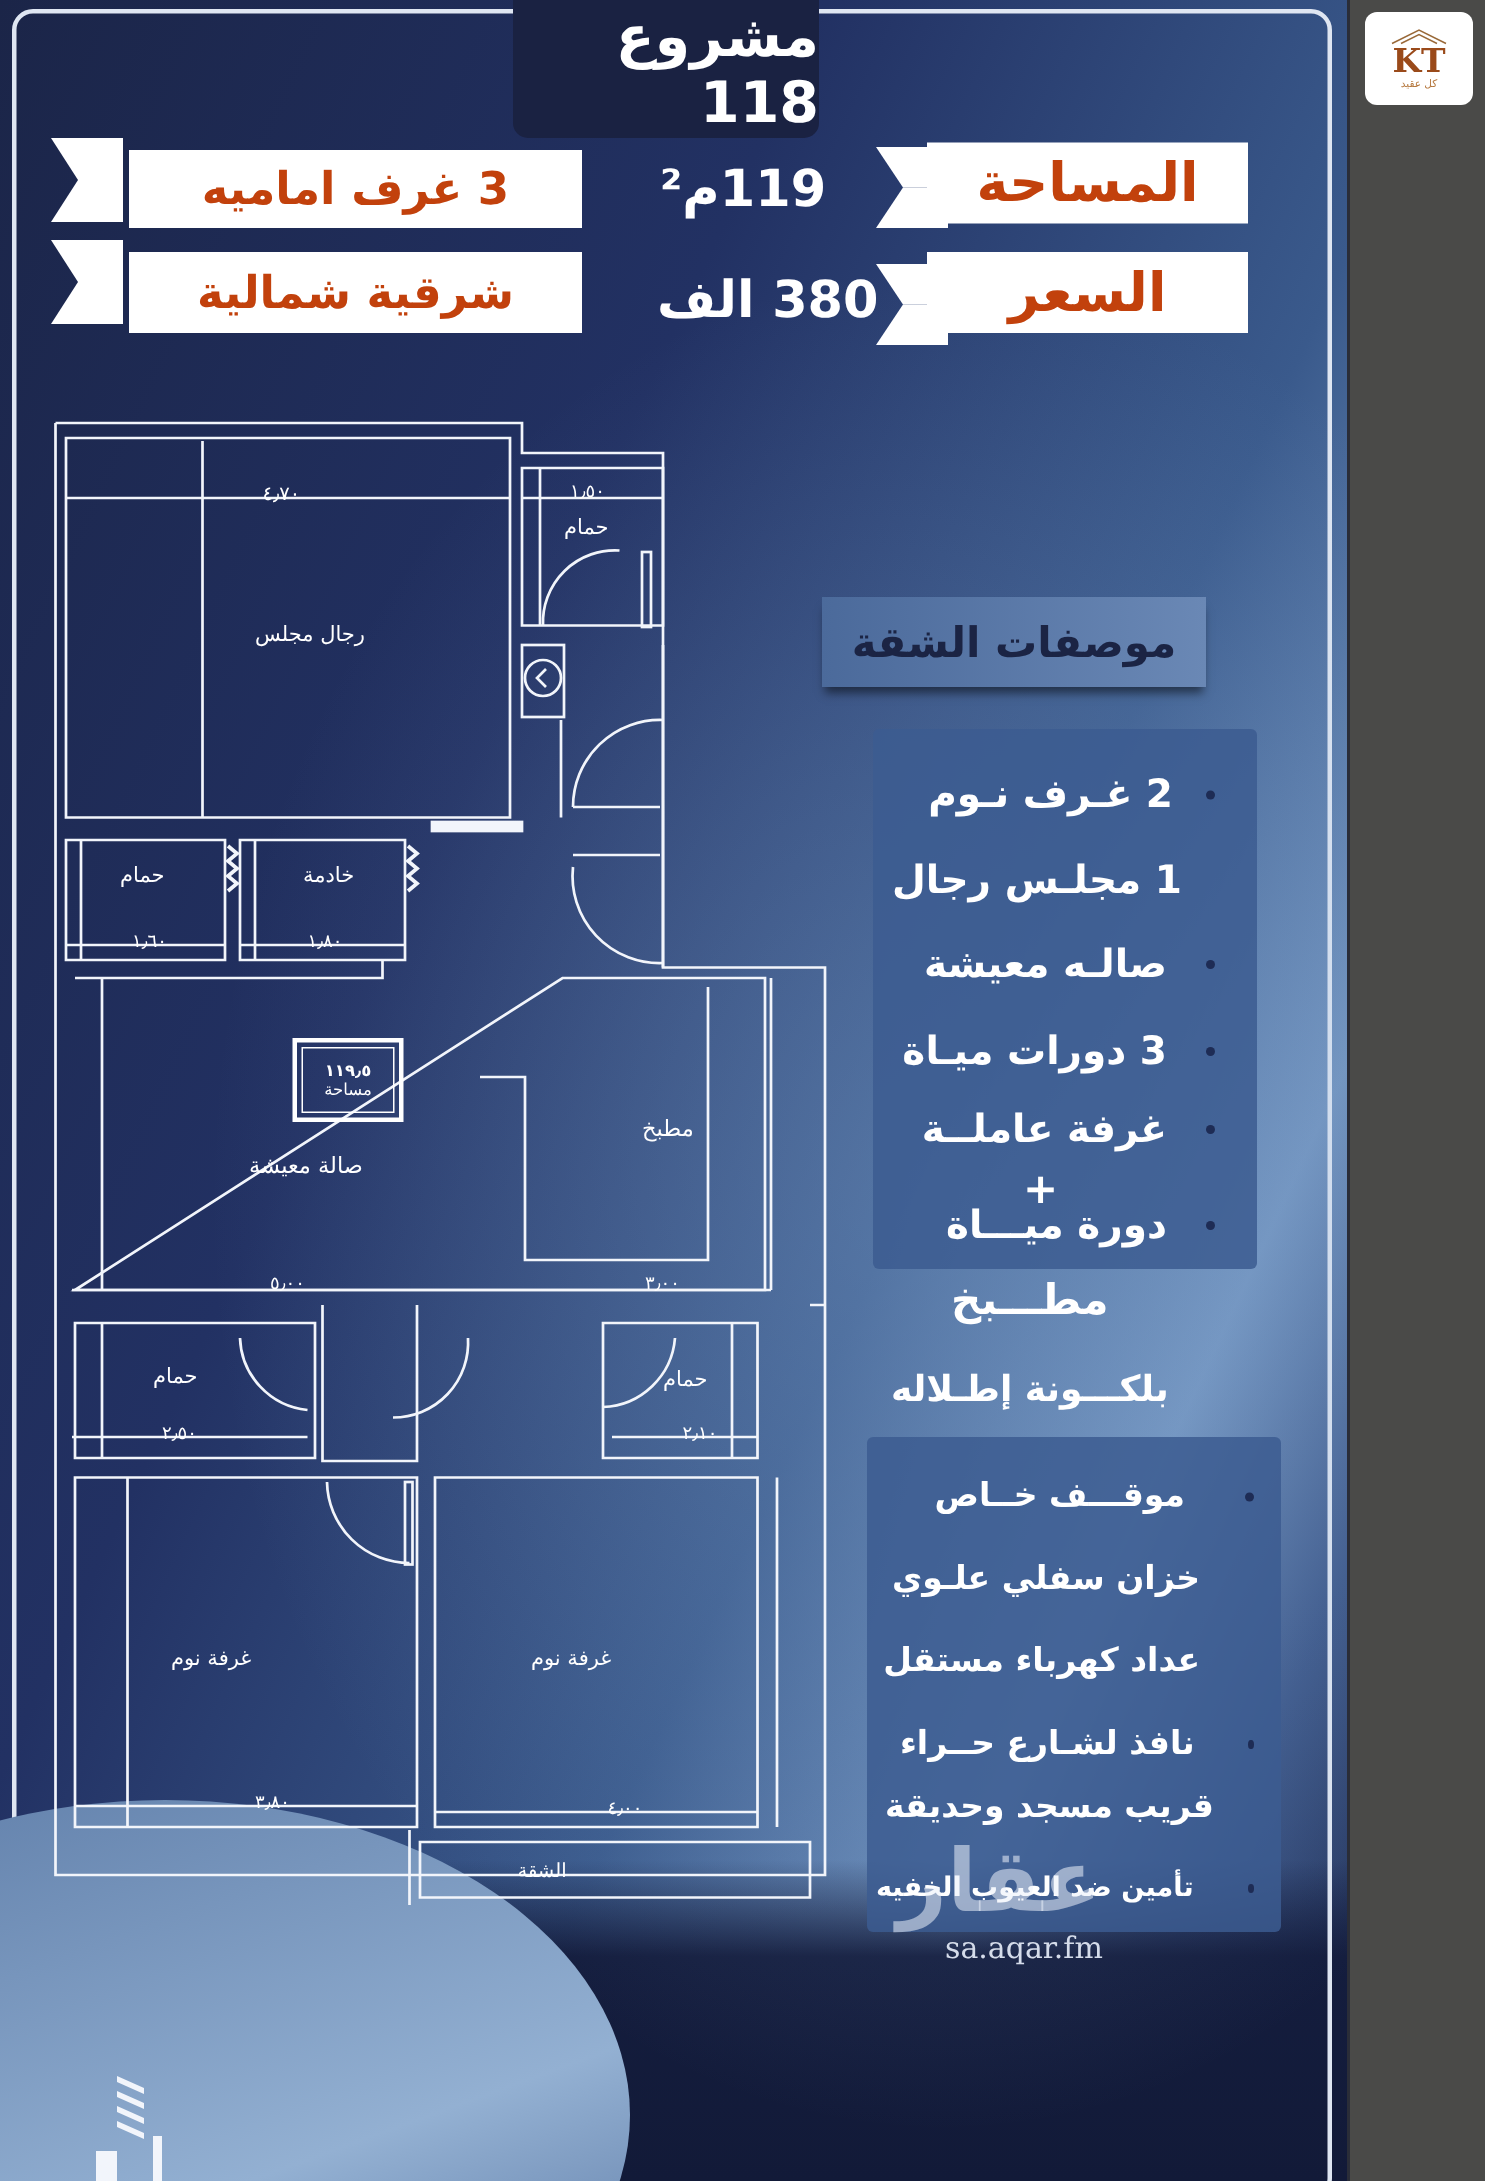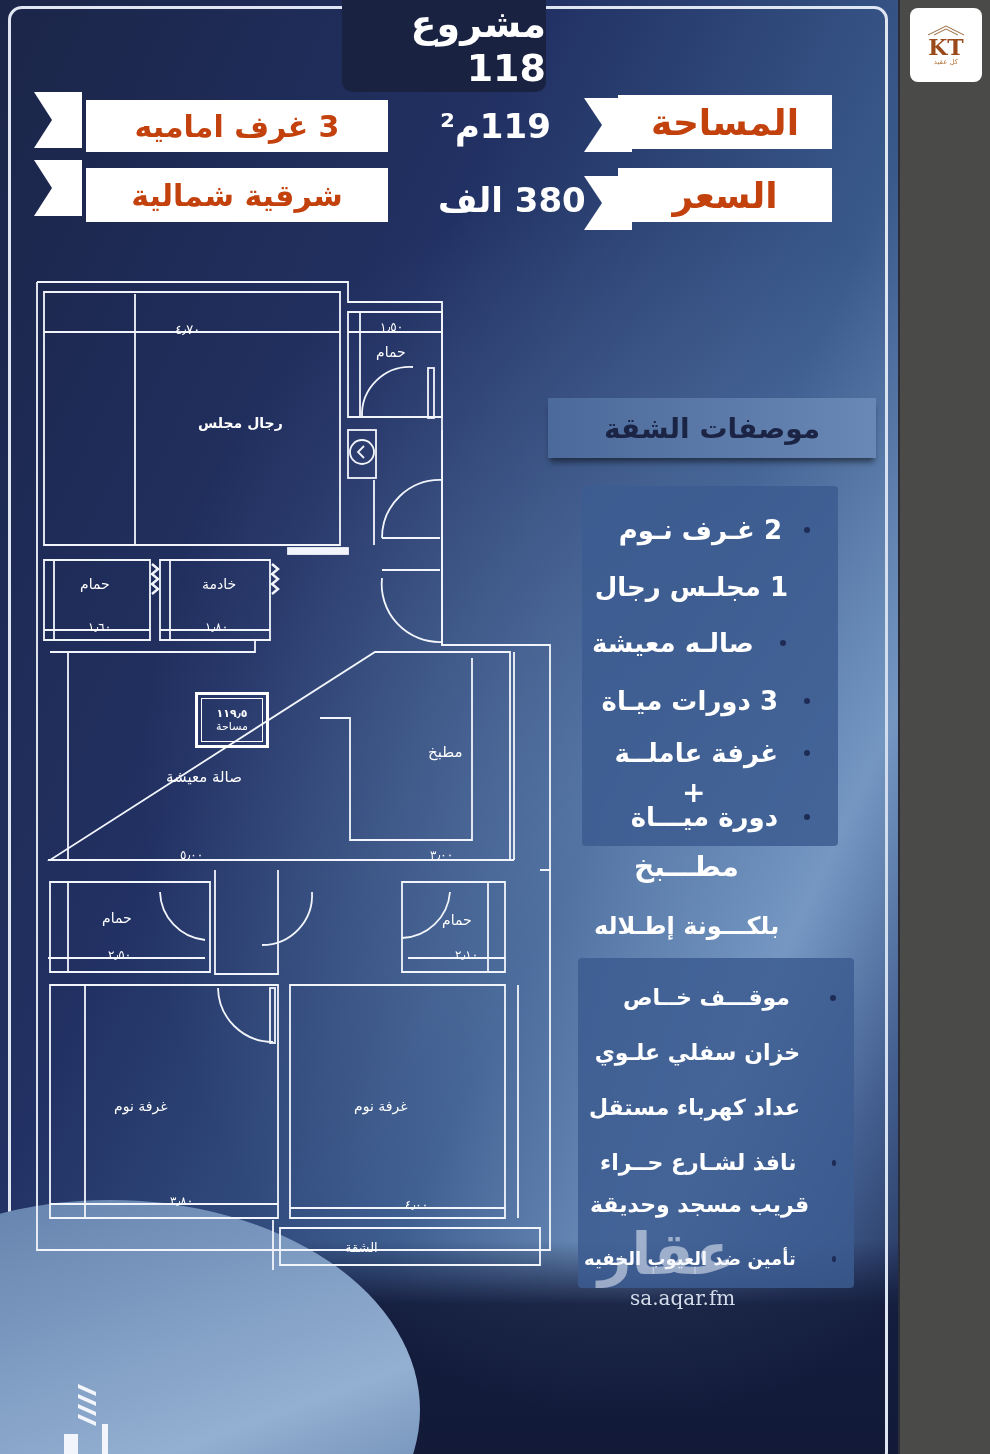--- a/index.html
+++ b/index.html
@@ -11,34 +11,34 @@
   .bottom-dark{position:absolute;left:0;top:1240px;width:898px;height:214px;background:linear-gradient(180deg,rgba(18,26,52,0) 0%,#141d3e 30%,#121a38 100%);}
   .swoosh{position:absolute;left:-200px;top:1200px;width:620px;height:420px;border-radius:50%;background:linear-gradient(160deg,#5b7aa6,#93b0d2 60%,#4d6a98);z-index:1;}
   .title-tab{position:absolute;left:342px;top:0;width:204px;height:92px;background:#1a2242;border-radius:0 0 10px 10px;z-index:3;
     display:flex;align-items:center;justify-content:center;color:#fff;font-weight:bold;font-size:38px;direction:rtl;}
   .label-box{position:absolute;background:#fff;color:#c2410c;font-weight:bold;direction:rtl;display:flex;align-items:center;justify-content:center;z-index:3;}
   .chev{position:absolute;width:0;height:0;z-index:3;}
   .chev-left{border-top:27px solid #fff;border-bottom:27px solid #fff;border-left:18px solid transparent;width:30px;height:0;}
   .val{position:absolute;color:#fff;font-weight:bold;font-size:34px;direction:rtl;z-index:3;}
   .plan{position:absolute;left:30px;top:280px;width:530px;height:990px;z-index:2;}
   .plan svg{width:100%;height:100%;}
-  .specs-head{position:absolute;left:548px;top:398px;width:328px;height:60px;background:linear-gradient(90deg,#4b6a9b,#6a88b5);
+  .specs-head{position:absolute;left:548px;top:398px;width:256px;height:60px;background:linear-gradient(90deg,#4b6a9b,#6a88b5);
     box-shadow:0 6px 6px -2px rgba(0,0,0,0.5);display:flex;align-items:center;justify-content:center;z-index:3;
     color:#1b2444;font-weight:bold;font-size:28px;direction:rtl;}
   .specs-box{position:absolute;background:rgba(60,92,145,0.85);border-radius:4px;z-index:3;}
   .spec-item{position:absolute;right:0;display:flex;align-items:center;direction:rtl;color:#fff;font-weight:bold;z-index:4;}
   .bullet{width:6px;height:6px;border-radius:50%;background:#1e2c55;display:inline-block;}
   .spec-text{white-space:nowrap;}
   .plus{position:absolute;color:#fff;font-weight:bold;font-size:28px;z-index:4;}
   .free-text{position:absolute;color:#fff;font-weight:bold;direction:rtl;white-space:nowrap;z-index:4;}
   .watermark{position:absolute;left:598px;top:1220px;z-index:5;color:rgba(235,240,250,0.55);font-weight:bold;font-size:58px;direction:rtl;}
   .watermark-url{position:absolute;left:630px;top:1286px;z-index:5;color:#d5dcea;font-family:"DejaVu Serif",serif;font-size:20px;}
   .building-logo{position:absolute;left:58px;top:1384px;z-index:4;}
   .sidebar{position:absolute;left:898px;top:0;width:92px;height:1454px;background:#4a4a48;border-left:2px solid #2a2d38;}
-  .kt-card{position:absolute;left:910px;top:8px;width:72px;height:74px;background:#fff;border-radius:8px;z-index:5;display:flex;flex-direction:column;align-items:center;justify-content:center;}
+  .kt-card{position:absolute;left:910px;top:8px;width:72px;height:62px;background:#fff;border-radius:8px;z-index:5;display:flex;flex-direction:column;align-items:center;justify-content:center;}
   .kt-letters{color:#9a4a1a;font-family:"DejaVu Serif",serif;font-weight:bold;font-size:22px;line-height:22px;}
   .kt-sub{color:#b5783e;font-size:7px;direction:rtl;}
 </style>
 </head>
 <body>
 
 <div class="poster">
   <div class="swoosh"></div>
   <div class="bottom-dark"></div>
   <div class="frame"></div>
@@ -118,21 +118,21 @@
       <line x1="488" y1="705" x2="488" y2="938"></line>
       <line x1="20" y1="924" x2="248" y2="924"></line>
       <line x1="260" y1="928" x2="475" y2="928"></line>
       <path d="M188 708 A55 55 0 0 0 243 762"></path>
       <rect x="240" y="708" width="5" height="55"></rect>
 
       <path d="M250 948 H510 V985 H250 Z"></path>
       <path d="M243 940 V990"></path>
     </svg>
     
-    <div class="free-text" style="left:140px;top:135px;font-size:14px;font-weight:bold;margin-left:28px;">رجال مجلس</div>
+    <div class="free-text" style="left:140px;top:135px;font-size:14px;font-weight:normal;">رجال مجلس</div>
     <div class="free-text" style="left:346px;top:64px;font-size:14px;font-weight:normal;">حمام</div>
     <div class="free-text" style="left:350px;top:40px;font-size:12px;font-weight:normal;">١٫٥٠</div>
     <div class="free-text" style="left:145px;top:42px;font-size:13px;font-weight:normal;">٤٫٧٠</div>
     <div class="free-text" style="left:50px;top:296px;font-size:14px;font-weight:normal;">حمام</div>
     <div class="free-text" style="left:172px;top:296px;font-size:14px;font-weight:normal;">خادمة</div>
     <div class="free-text" style="left:58px;top:340px;font-size:12px;font-weight:normal;">١٫٦٠</div>
     <div class="free-text" style="left:175px;top:340px;font-size:12px;font-weight:normal;">١٫٨٠</div>
     <div style="position:absolute;left:165px;top:412px;width:68px;height:50px;border:3px solid #fff;outline:1px solid #fff;outline-offset:-7px;display:flex;flex-direction:column;align-items:center;justify-content:center;z-index:4;">
       <span class="free-text" style="position:static;font-size:11px;font-weight:bold;">١١٩٫٥</span>
       <span class="free-text" style="position:static;font-size:11px;font-weight:normal;">مساحة</span>
@@ -156,21 +156,21 @@
   <div class="specs-box" style="left:582px;top:486px;width:256px;height:360px;"></div>
 
   <div class="spec-item" style="top:515px;left:600px;width:210px;font-size:26px;">
     <span class="bullet" style="margin-left:22px"></span>
     <span class="spec-text">2 غـرف نـوم</span>
   </div>
   <div class="spec-item" style="top:572px;left:596px;width:214px;font-size:26px;">
     <span class="bullet" style="margin-left:22px"></span>
     <span class="spec-text">1 مجلـس رجال</span>
   </div>
-  <div class="spec-item" style="top:628px;left:576px;width:210px;font-size:26px;">
+  <div class="spec-item" style="top:628px;left:600px;width:210px;font-size:26px;">
     <span class="bullet" style="margin-left:26px"></span>
     <span class="spec-text">صالـه معيشة</span>
   </div>
   <div class="spec-item" style="top:686px;left:600px;width:210px;font-size:26px;">
     <span class="bullet" style="margin-left:26px"></span>
     <span class="spec-text">3 دورات ميـاة</span>
   </div>
   <div class="spec-item" style="top:738px;left:600px;width:210px;font-size:26px;">
     <span class="bullet" style="margin-left:26px"></span>
     <span class="spec-text">غرفة عاملــة</span>

